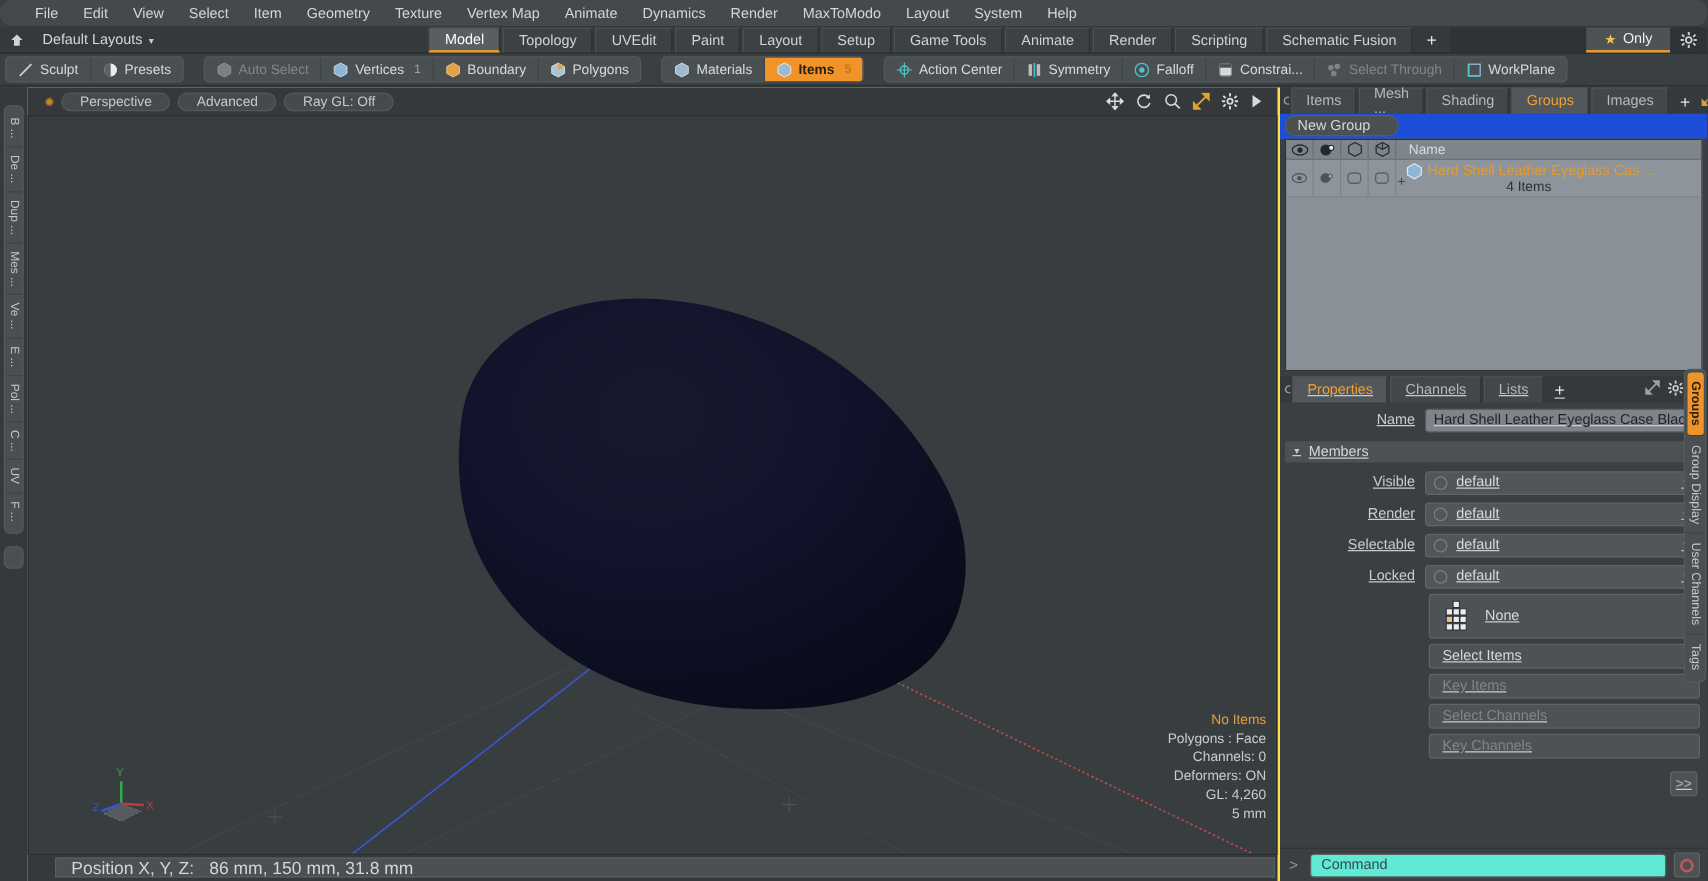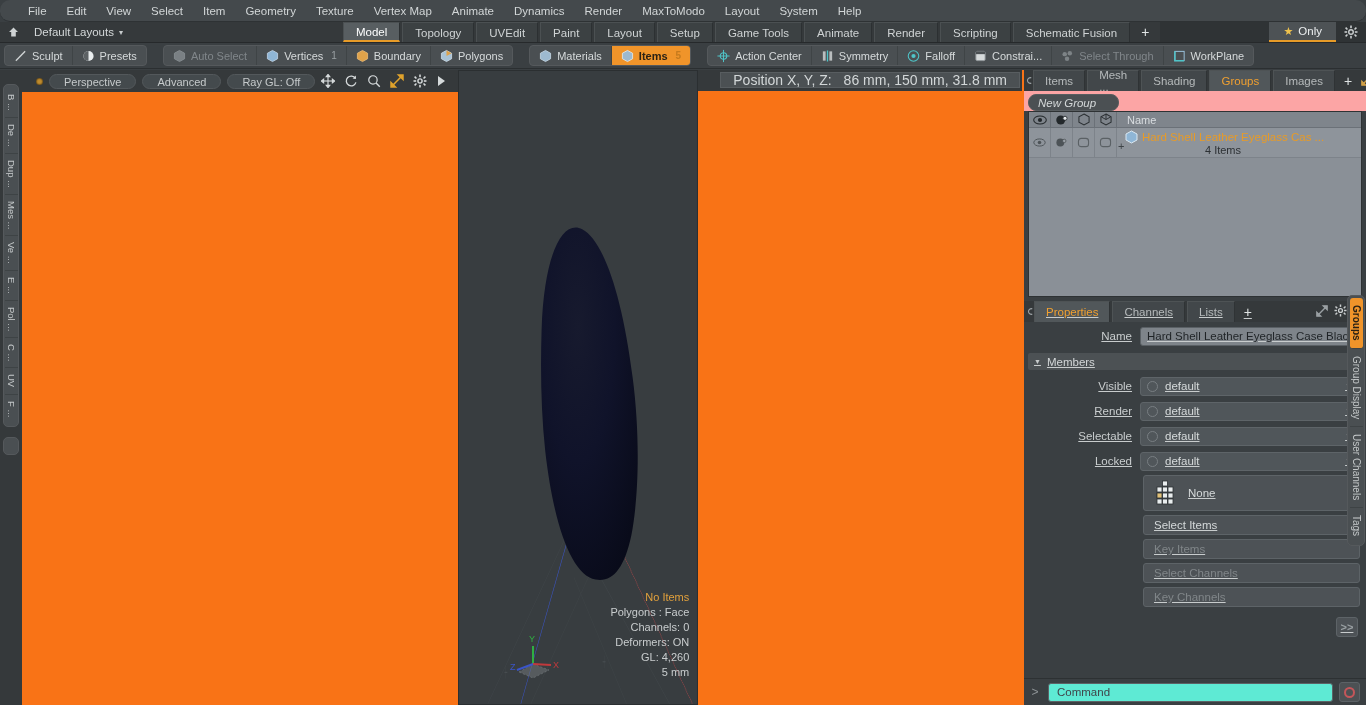--- a/index.html
+++ b/index.html
@@ -99,21 +99,21 @@
     padding: 6px 1px; border-bottom: 1px solid #3e4345; letter-spacing: 0px;
     white-space: nowrap;
   }
   .vtab:last-child { border-bottom: none; }
   .vbtn {
     margin-top: 10px; width: 16px; height: 18px;
     background: #4a4f52; border: 1px solid #55595c; border-radius: 5px;
   }
 
   
-  .viewwrap { flex: 1 1 auto; display: flex; background: #f97316; padding: 0 2px 0 0; }
+  .viewwrap { flex: 1 1 auto; display: flex; flex-direction: column; background: #fde047; padding: 0 2px 0 0; }
   .vp-header {
     height: 22px; background: #35393b; display: flex; align-items: center;
     padding-left: 14px; gap: 6px;
   }
   .vp-dot { width: 7px; height: 7px; border-radius: 50%; background: #c08c2e; box-shadow: 0 0 2px #000 inset; }
   .vp-btn {
     height: 15px; line-height: 14px; padding: 0 14px; font-size: 11px;
     color: #c6cacb; background: #444a4d; border: 1px solid #53585b; border-radius: 8px;
     text-align: center;
   }
@@ -156,21 +156,21 @@
   .rtab {
     padding: 0 11px; display: flex; align-items: center; font-size: 11.5px;
     color: #b6babb; background: #42474a; margin-right: 2px;
     border-top: 1px solid #4e5355; border-left: 1px solid #4e5355;
     border-right: 1px solid #2f3335;
   }
   .rtab.active { background: #51575a; color: #f0a030; }
   .rtab.plus { background: transparent; border: none; color: #dfe3e4; font-size: 14px; padding: 0 7px; }
   .tabrow .tail { margin-left: auto; display: flex; align-items: center; gap: 6px; padding-right: 5px; }
 
-  .newgroup-row { height: 20px; background: #fca5a5; display: flex; align-items: flex-end; padding: 1px 0 0 4px; font-style: italic; }
+  .newgroup-row { height: 20px; background: #1d4ed8; display: flex; align-items: flex-start; padding: 1px 0 0 4px; }
   .newgroup-btn {
     font-size: 11.5px; color: #d4d8d9; background: #4b5053;
     border: 1px solid #585d60; border-radius: 8px;
     padding: 1px 22px 2px 9px; height: 17px; line-height: 14px;
   }
 
   .listbox { background: #8a9097; margin: 0 4px; border: 1px solid #2e3234; height: 186px; display: flex; flex-direction: column; }
   .list-head { display: flex; height: 16px; background: #7f858c; border-bottom: 1px solid #6b7178; }
   .lh-cell { width: 22px; display: flex; align-items: center; justify-content: center; border-right: 1px solid #6b7178; }
   .lh-name { flex: 1 1 auto; display: flex; align-items: center; padding-left: 10px; font-size: 11px; color: #d9dde0; }

